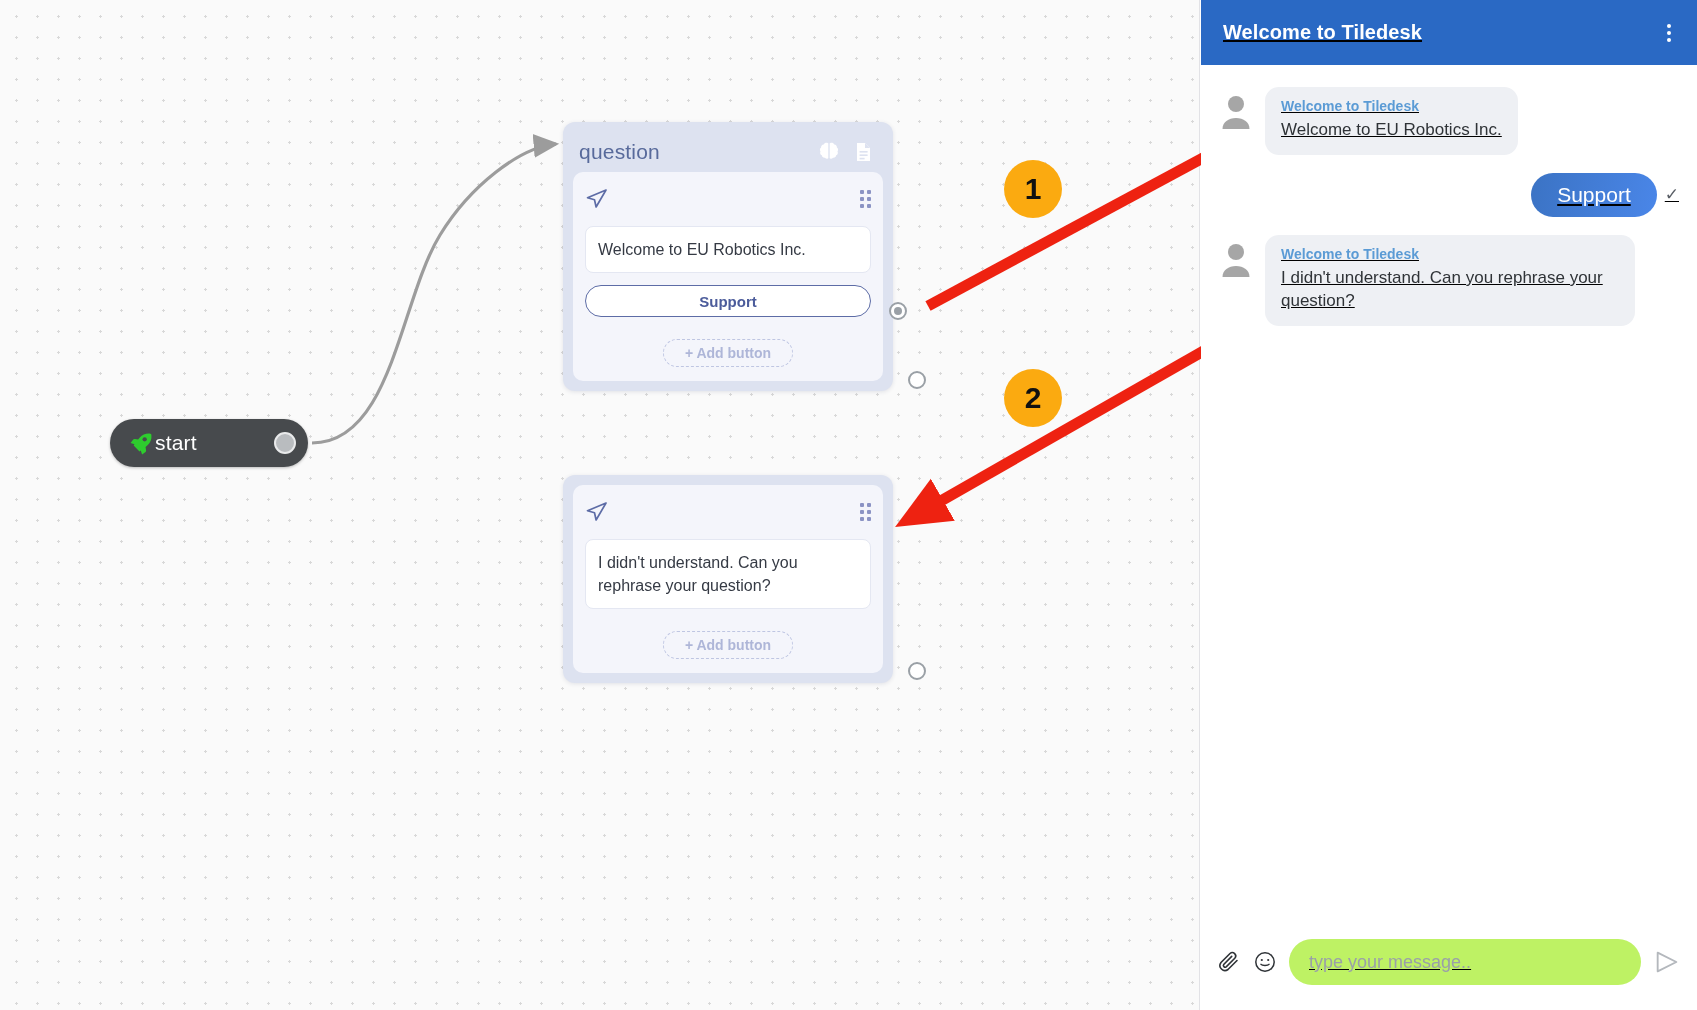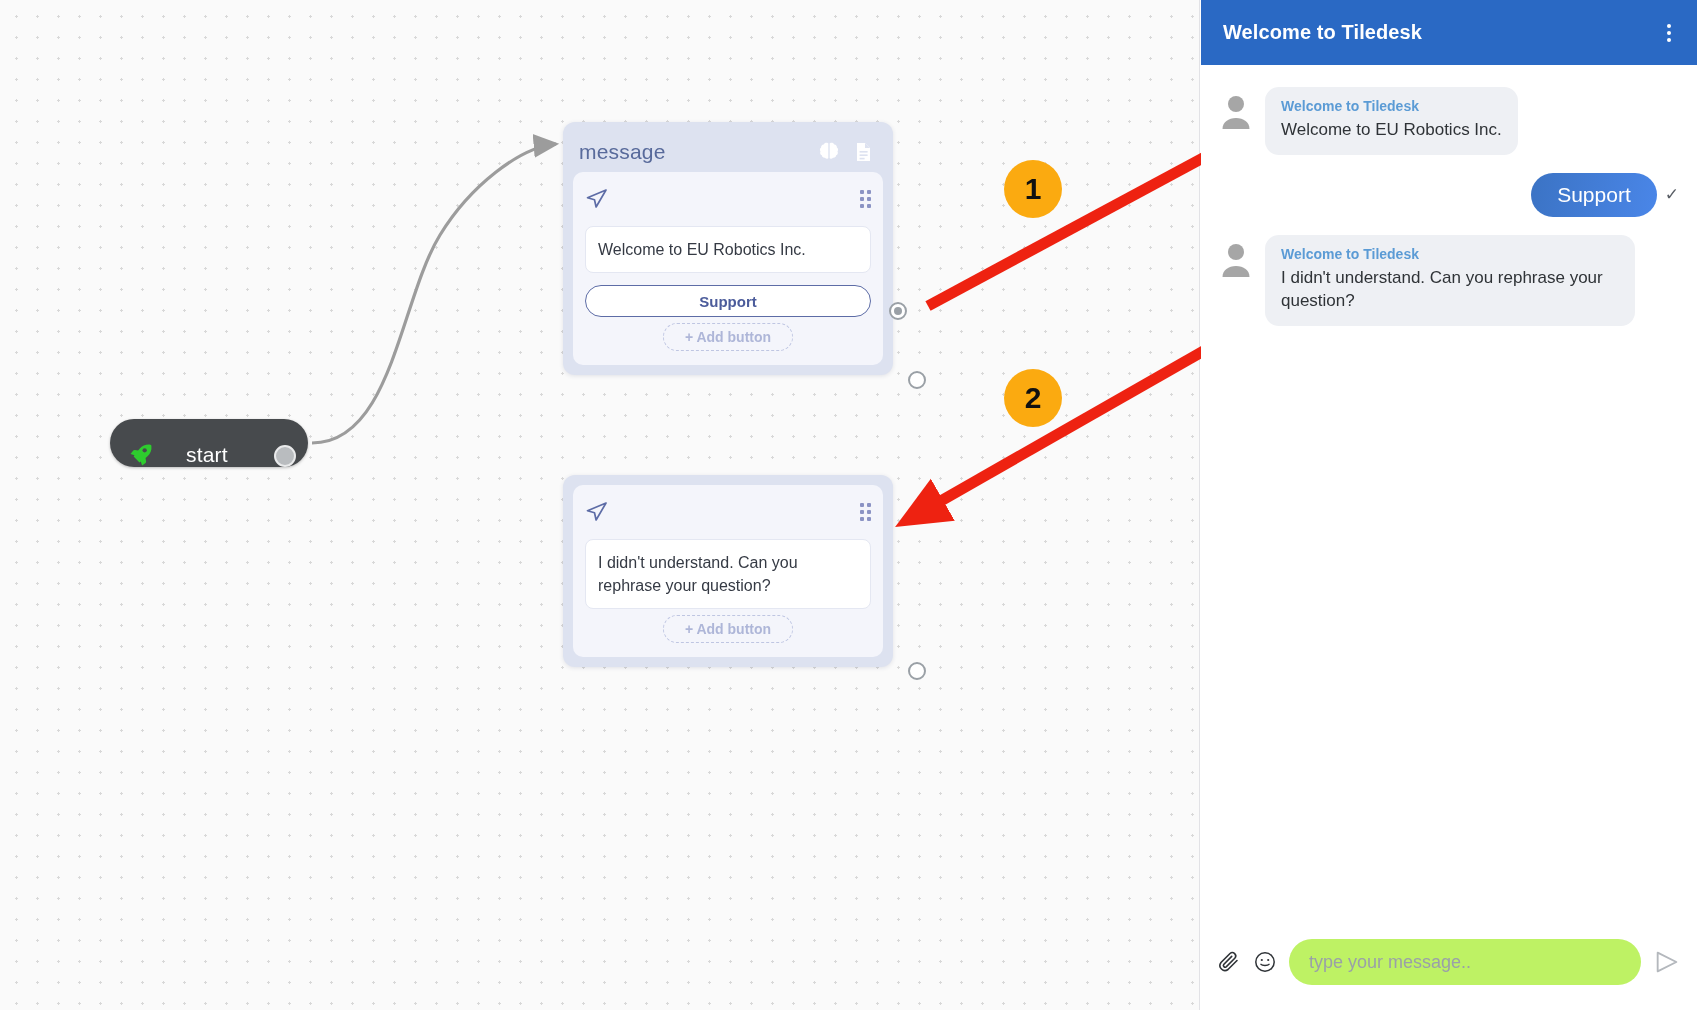--- a/index.html
+++ b/index.html
@@ -22,21 +22,21 @@
     border-right: 1px solid #e2e2e6;
     overflow: hidden;
   }
   #edges { position: absolute; left: 0; top: 0; width: 1200px; height: 1010px; pointer-events: none; }
 
   
   .start-node {
     position: absolute; left: 110px; top: 419px;
     width: 198px; height: 48px;
     background: #474a4d; border-radius: 24px;
-    display: flex; align-items: flex-end; gap: 32px;
+    display: flex; align-items: center; gap: 1px;
     padding: 0 12px 0 18px;
     box-shadow: 0 1px 3px rgba(0,0,0,.25);
   }
   .rocket { width: 26px; height: 26px; flex: 0 0 auto; }
   .start-label { color: #ffffff; font-size: 21px; font-weight: 500; letter-spacing: .2px; flex: 1; }
   .start-handle {
     width: 22px; height: 22px; border-radius: 50%;
     background: #b9bcbf; border: 2px solid #e9eaeb; flex: 0 0 auto;
   }
 
@@ -71,21 +71,21 @@
     background: #ffffff; border: 1px solid #e4e7f2; border-radius: 8px;
     padding: 11px 12px; font-size: 16px; color: #353a44; line-height: 1.45;
   }
   .node-btn {
     margin-top: 12px; height: 32px;
     background: #ffffff; border: 1.5px solid #5d6ca6; border-radius: 16px;
     display: flex; align-items: center; justify-content: center;
     font-size: 15px; font-weight: 700; color: #4c5c9b;
   }
   .add-btn {
-    margin: 6px auto 0 auto; width: 130px; height: 28px;
+    margin: 22px auto 0 auto; width: 130px; height: 28px;
     border: 1.5px dashed #bfc6e2; border-radius: 14px;
     display: flex; align-items: center; justify-content: center;
     font-size: 14px; font-weight: 700; color: #aeb6d8;
   }
 
   .handle {
     position: absolute; width: 18px; height: 18px; border-radius: 50%;
     background: #ffffff; border: 2px solid #9aa0a6;
   }
   .handle.filled::after {
@@ -99,21 +99,21 @@
     background: #fbaa10; color: #111111;
     display: flex; align-items: center; justify-content: center;
     font-size: 30px; font-weight: 700;
   }
   #arrows { position: absolute; left: 0; top: 0; width: 1697px; height: 1010px; pointer-events: none; }
 
   
   #chat {
     position: absolute; left: 1201px; top: 0;
     width: 496px; height: 1010px;
-    background: #ffffff; display: flex; flex-direction: column;
+    background: #ffffff; display: flex; flex-direction: column; text-decoration: underline;
   }
   .chat-head {
     height: 65px; background: #2a69c4;
     display: flex; align-items: center; padding: 0 22px;
   }
   .chat-title { color: #ffffff; font-size: 20px; font-weight: 700; flex: 1; letter-spacing:.1px; }
   .kebab { display: flex; flex-direction: column; gap: 3px; padding: 6px 4px; }
   .kebab i { width: 4px; height: 4px; border-radius: 50%; background: #ffffff; display: block; }
 
   .chat-body { flex: 1; padding: 22px 18px 10px 18px; overflow: hidden; }
@@ -163,21 +163,21 @@
       <svg class="rocket" viewBox="0 0 24 24">
         <path d="M20.5 3.4c-3.7-.5-7.2 1-9.6 3.6l-1.6 1.8-2.9-.5c-.6-.1-1.2.1-1.6.5L2.4 12l3.6 1.2-.8 1.2 5.4 5.4 1.2-.8L13 22.6l3.2-2.4c.4-.4.6-1 .5-1.6l-.5-2.9 1.8-1.6c2.6-2.4 4.1-5.9 3.6-9.6a1.2 1.2 0 0 0-1.1-1.1z" fill="#2ecc2e"></path>
         <circle cx="15.4" cy="8.6" r="2" fill="#474a4d"></circle>
       </svg>
       <span class="start-label">start</span>
       <span class="start-handle"></span>
     </div>
 
     <div class="flow-node" style="left:563px; top:122px;">
       <div class="node-head">
-        <span class="node-title">message</span>
+        <span class="node-title">question</span>
         <span class="head-icons">
           <svg width="24" height="24" viewBox="0 0 24 24">
             <path d="M11 3.2c-1.5-.9-3.6-.3-4.3 1.3-1.6.1-2.8 1.5-2.6 3.1-1.3.8-1.6 2.6-.6 3.8-.8 1.4-.2 3.2 1.3 3.8.1 1.6 1.6 2.8 3.2 2.5.8 1.3 2.7 1.5 3.8.4V3.2H11z" fill="#ffffff"></path>
             <path d="M13 3.2c1.5-.9 3.6-.3 4.3 1.3 1.6.1 2.8 1.5 2.6 3.1 1.3.8 1.6 2.6.6 3.8.8 1.4.2 3.2-1.3 3.8-.1 1.6-1.6 2.8-3.2 2.5-.8 1.3-2.7 1.5-3.8.4V3.2H13z" fill="#ffffff"></path>
             <rect x="11.4" y="3" width="1.2" height="18" fill="#dde2f0"></rect>
           </svg>
           <svg width="24" height="24" viewBox="0 0 24 24">
             <path d="M6 3h8l5 5v13H6z" fill="#ffffff"></path>
             <path d="M14 3l5 5h-5z" fill="#dde2f0"></path>
             <rect x="8.6" y="11" width="8" height="1.6" fill="#dde2f0"></rect>

